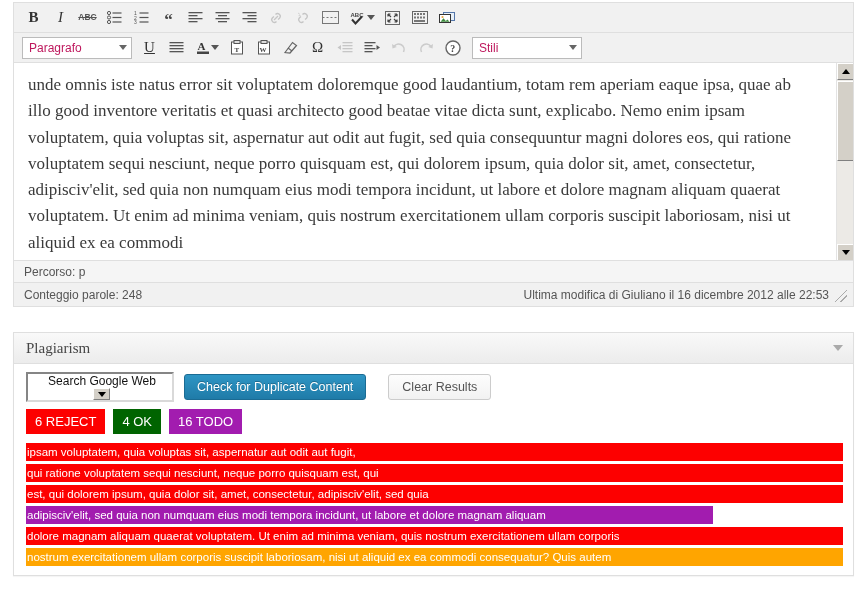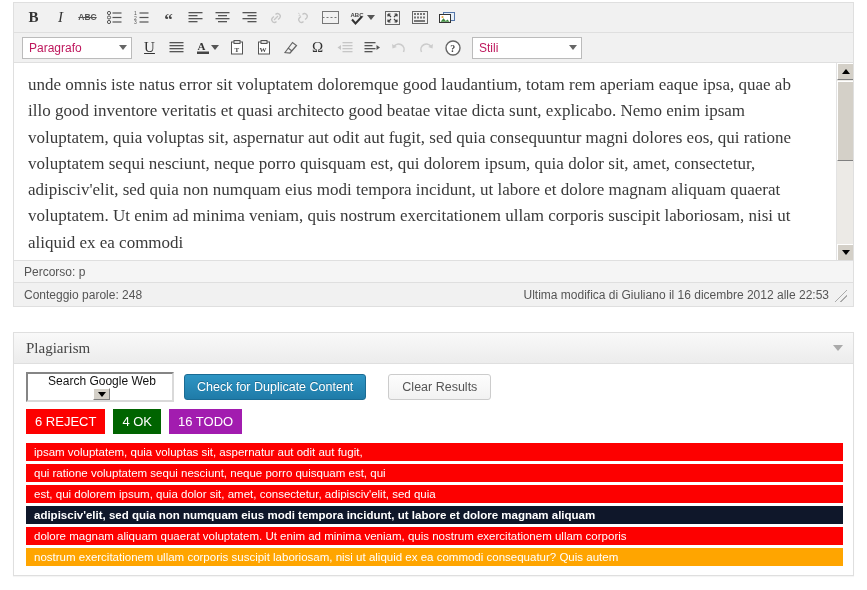--- a/index.html
+++ b/index.html
@@ -261,21 +261,21 @@
     cursor: pointer;
   }
 
   #results-list { margin-top: 9px; padding-bottom: 6px; }
   .result-bar {
     height: 18px;
     margin-bottom: 3px;
     color: #ffffff;
     font-size: 11.5px;
     display: flex; align-items: center;
-    padding-left: 8px;
+    padding-left: 1px;
     white-space: nowrap;
     overflow: hidden;
     cursor: pointer;
   }
 </style>
 </head>
 <body>
 
 <div id="editor-panel">
 
@@ -520,18 +520,18 @@
     <div id="badges-row">
         <div class="badge" style="background: rgb(253, 0, 0);">6 REJECT</div>
         <div class="badge" style="background: rgb(0, 100, 0);">4 OK</div>
         <div class="badge" style="background: #a21caf;">16 TODO</div>
       </div>
 
     <div id="results-list">
         <div class="result-bar" style="background: rgb(253, 0, 0); width: 817px;">ipsam voluptatem, quia voluptas sit, aspernatur aut odit aut fugit,</div>
         <div class="result-bar" style="background: rgb(253, 0, 0); width: 817px;">qui ratione voluptatem sequi nesciunt, neque porro quisquam est, qui</div>
         <div class="result-bar" style="background: rgb(253, 0, 0); width: 817px;">est, qui dolorem ipsum, quia dolor sit, amet, consectetur, adipisciv'elit, sed quia</div>
-        <div class="result-bar" style="background: #0f172a; width: 817px; font-weight: bold;">adipisciv'elit, sed quia non numquam eius modi tempora incidunt, ut labore et dolore magnam aliquam</div>
+        <div class="result-bar" style="background: #a21caf; width: 687px;">adipisciv'elit, sed quia non numquam eius modi tempora incidunt, ut labore et dolore magnam aliquam</div>
         <div class="result-bar" style="background: rgb(253, 0, 0); width: 817px;">dolore magnam aliquam quaerat voluptatem. Ut enim ad minima veniam, quis nostrum exercitationem ullam corporis</div>
         <div class="result-bar" style="background: rgb(255, 165, 0); width: 817px;">nostrum exercitationem ullam corporis suscipit laboriosam, nisi ut aliquid ex ea commodi consequatur? Quis autem</div>
       </div>
   </div>
 </div>
 
 </body></html>

